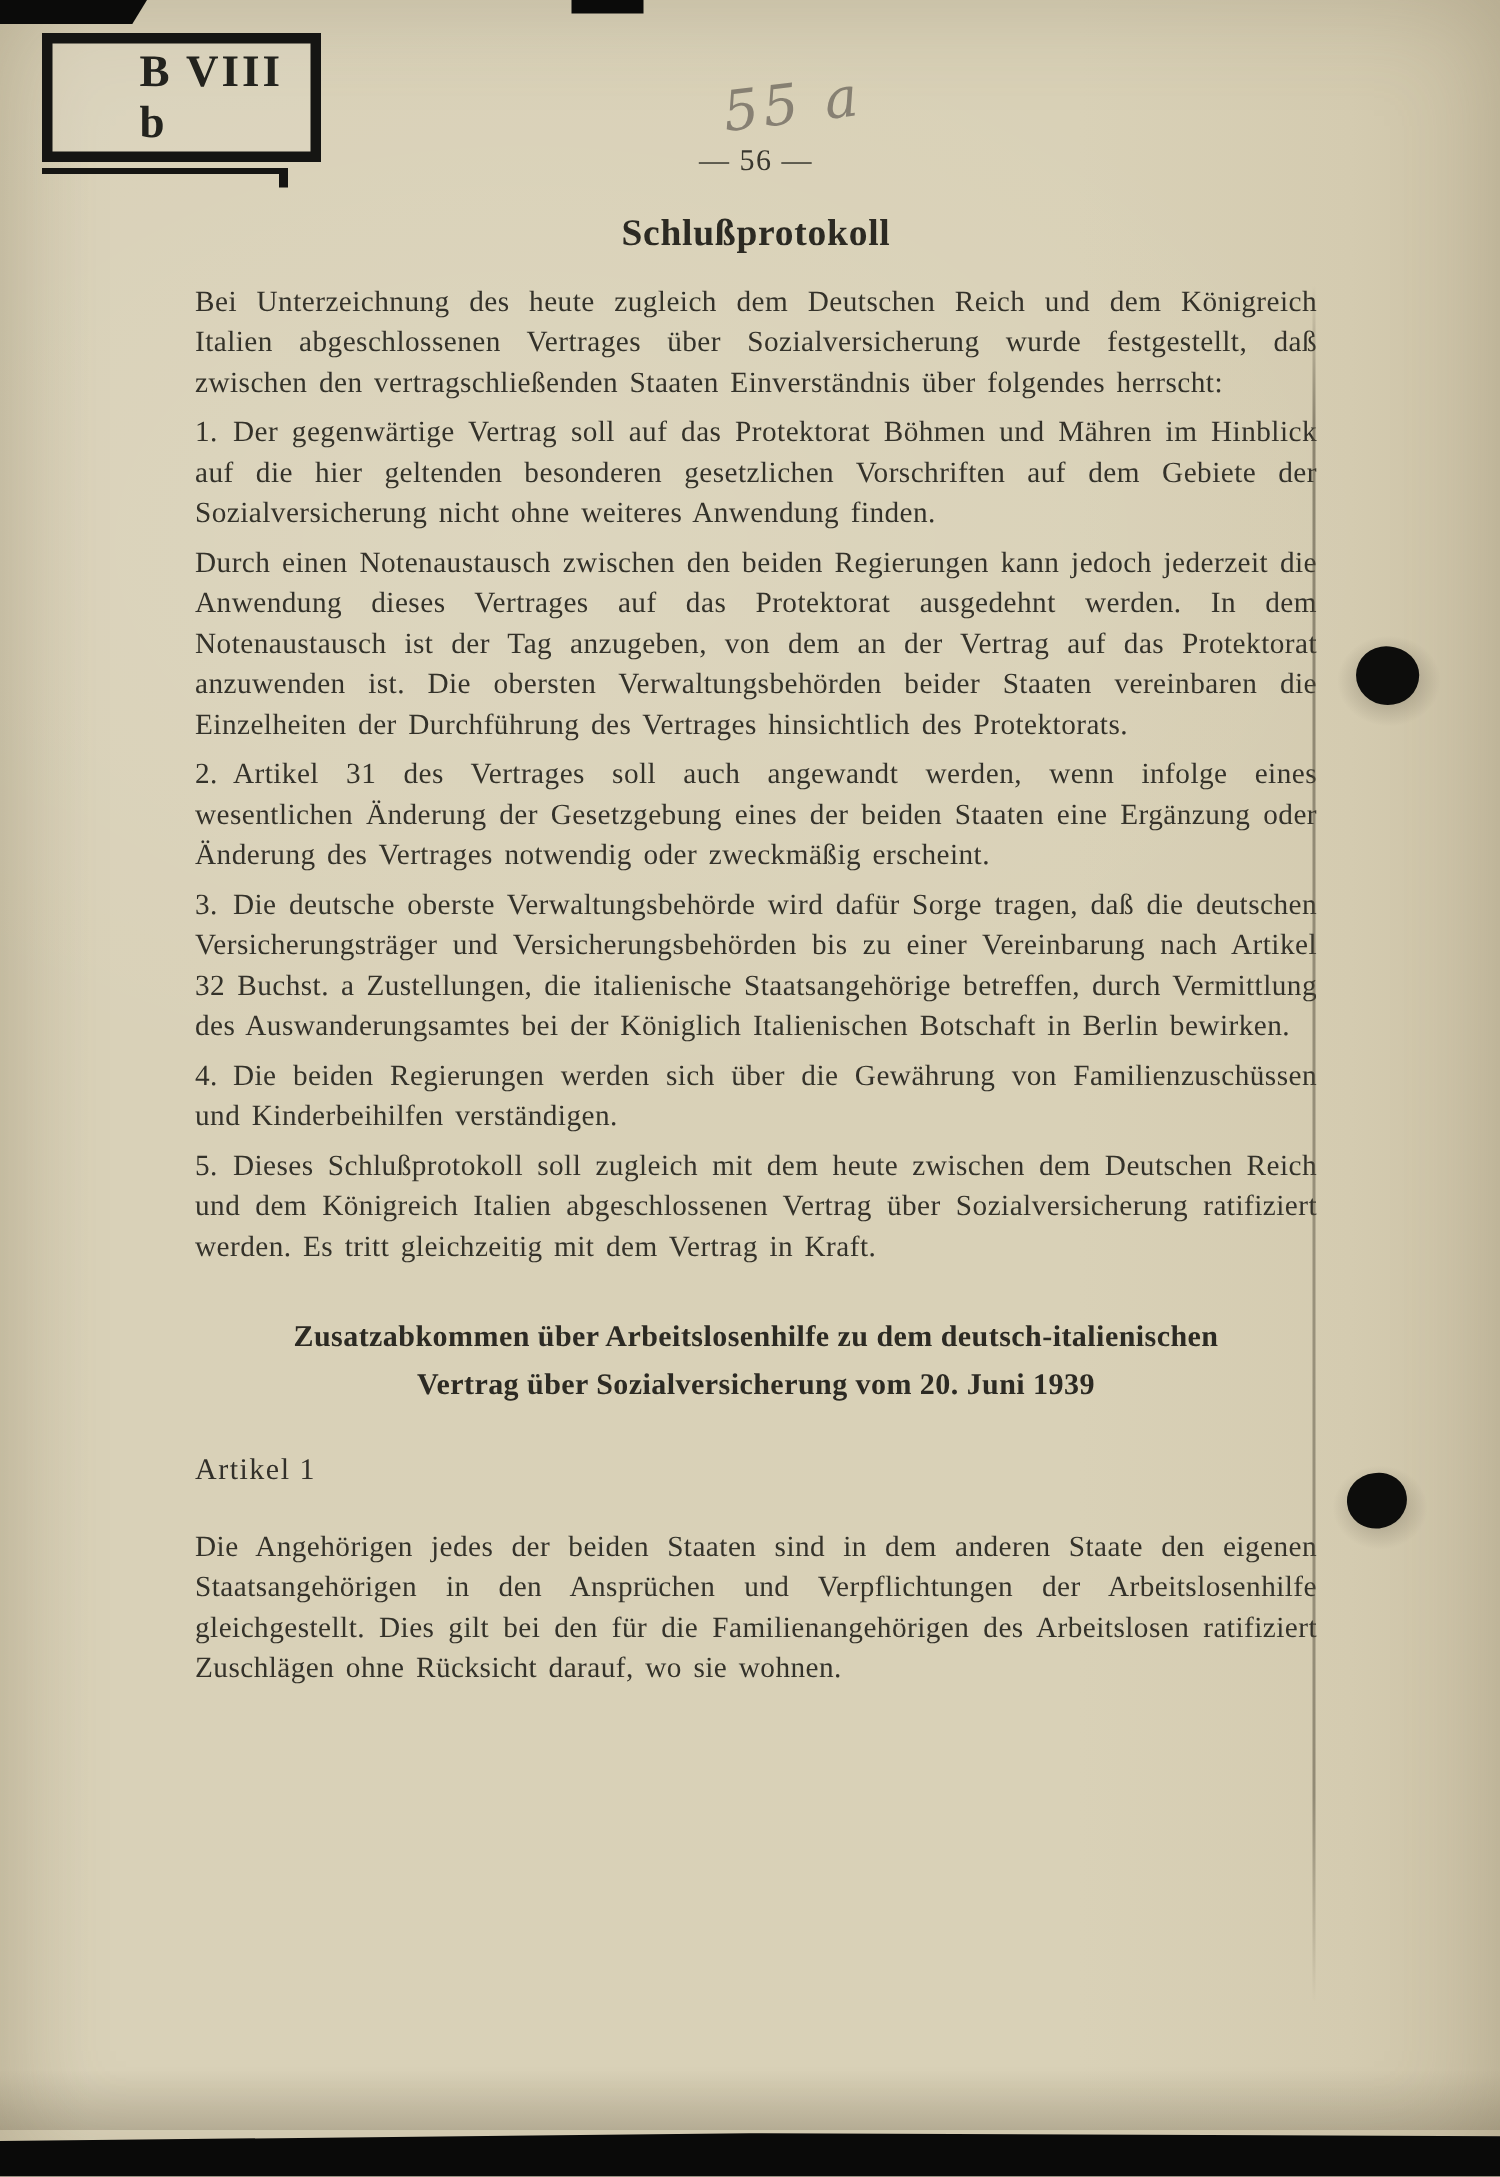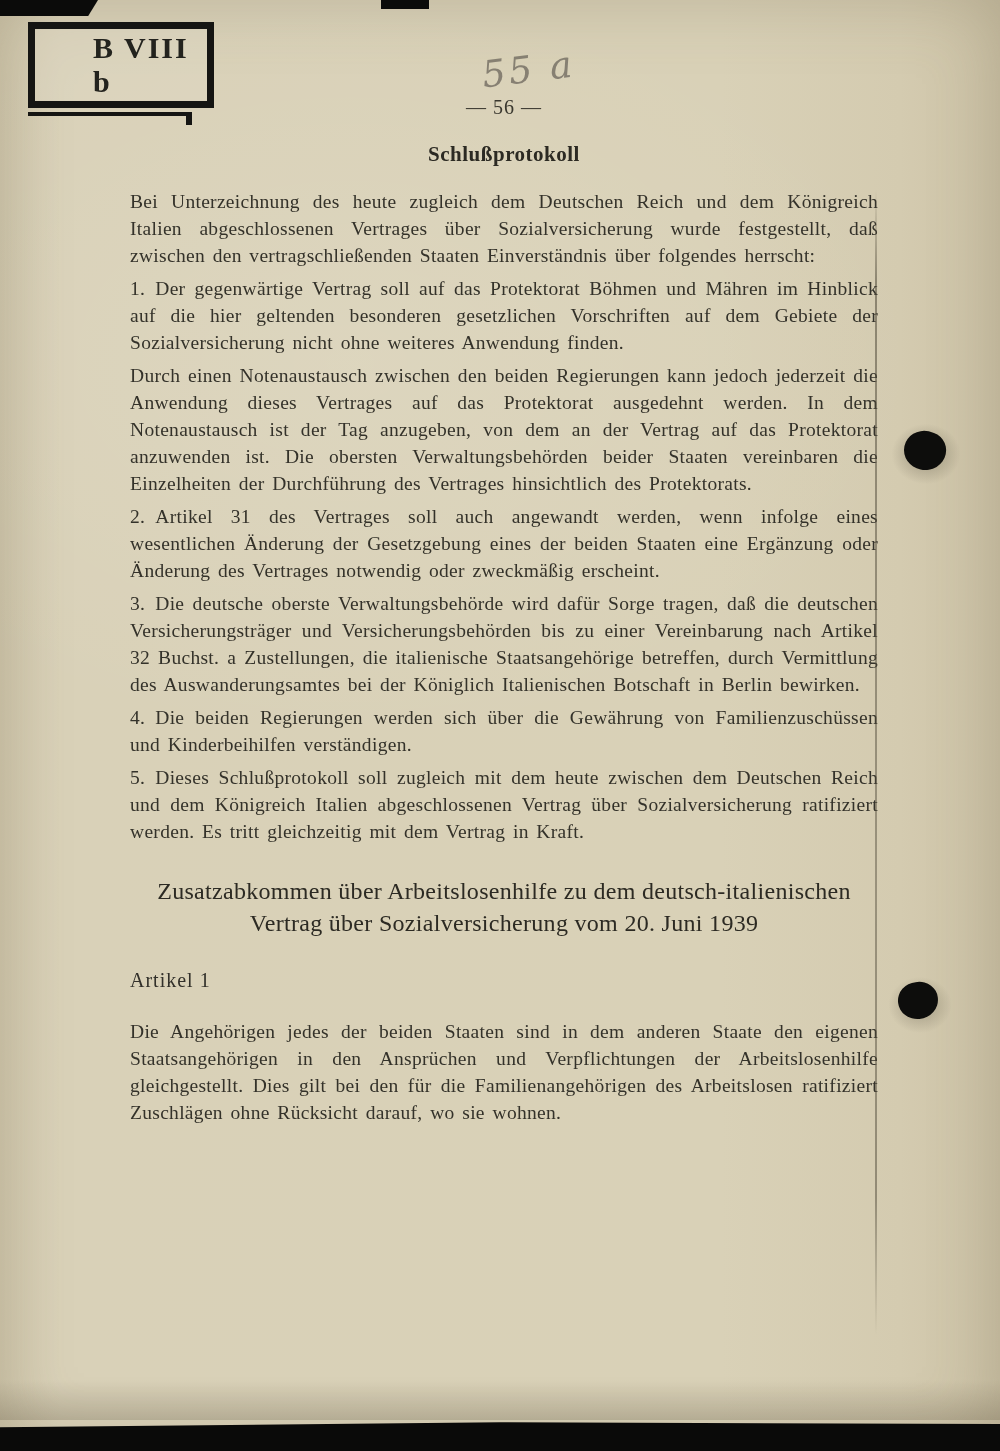--- a/index.html
+++ b/index.html
@@ -76,43 +76,43 @@
     position: absolute; left: 130px; top: 96px; width: 748px;
     text-align: center;
     font-size: 20px;
     letter-spacing: 1px;
     color: #39372e;
   }
   .doc-title {
     position: absolute; left: 130px; top: 142px; width: 748px;
     margin: 0;
     text-align: center;
-    font-size: 21px;
+    font-size: 25px;
     font-weight: bold;
     letter-spacing: 0.5px;
     color: #2c2a23;
   }
   
   .text-col {
     position: absolute; left: 130px; top: 188px; width: 748px;
     color: #34322a;
   }
   .text-col p {
     margin: 0 0 6px 0;
     font-size: 19.5px;
     line-height: 27px;
     text-align: justify;
     letter-spacing: 0.3px;
     word-spacing: 2.5px;
   }
   .section-heading {
     margin-top: 30px;
     text-align: center;
-    font-weight: normal;
-    font-size: 24px;
+    font-weight: bold;
+    font-size: 20px;
     line-height: 32px;
     color: #2c2a23;
     letter-spacing: 0.3px;
   }
   .article-heading {
     margin-top: 30px;
     text-align: left;
     font-size: 20px;
     letter-spacing: 1px;
     color: #32302a;

